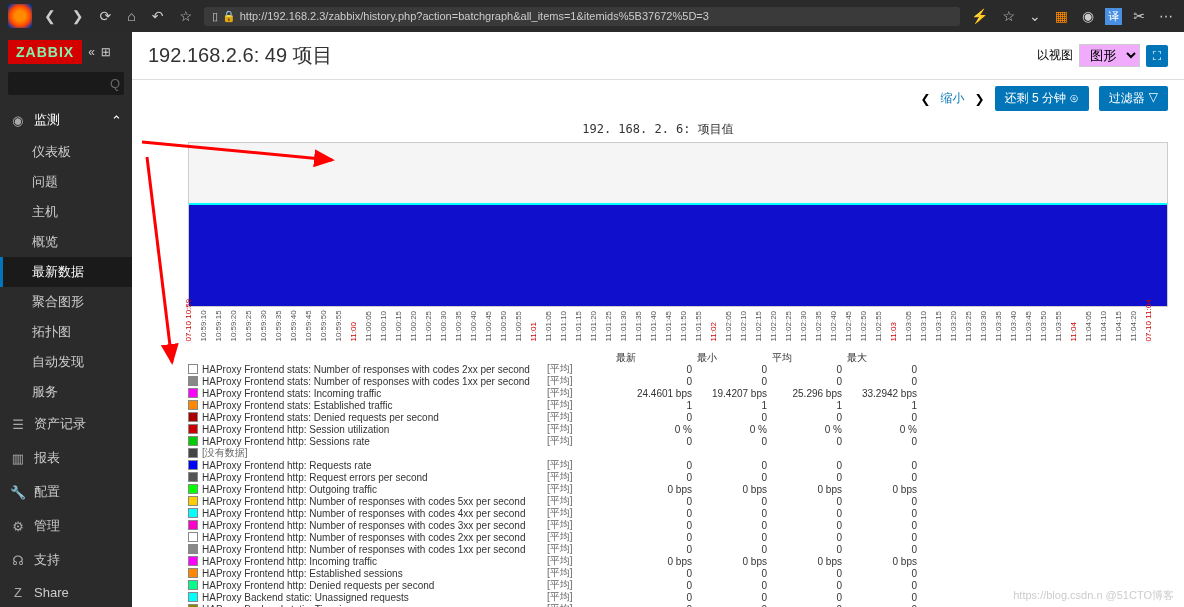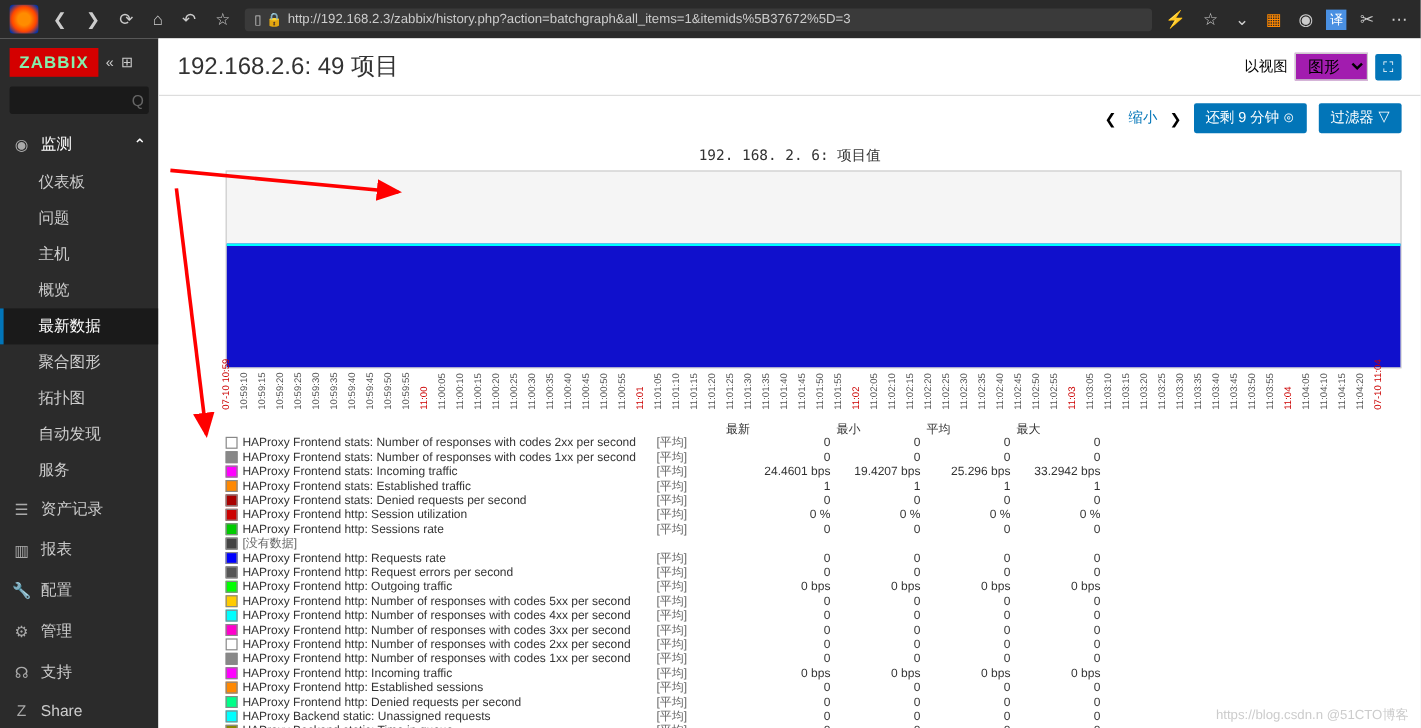--- a/index.html
+++ b/index.html
@@ -20,21 +20,21 @@
 .nav-section { display: flex; align-items: center; padding: 8px 10px; gap: 8px; cursor: pointer; }
 .nav-section .ico { width: 16px; text-align: center; color: #aaa; }
 .nav-section.active-header { color: #fff; }
 .nav-item { padding: 6px 10px 6px 32px; cursor: pointer; color: #ccc; }
 .nav-item.active { background: #1a1a1a; border-left: 3px solid #0275b8; color: #fff; padding-left: 29px; }
 .sidebar-bottom { margin-top: auto; }
 .content { flex: 1; background: #fff; position: relative; overflow: hidden; }
 .header-row { display: flex; align-items: center; padding: 10px 16px; border-bottom: 1px solid #ddd; }
 .header-row h1 { font-size: 20px; font-weight: normal; color: #333; }
 .header-right { margin-left: auto; display: flex; align-items: center; gap: 6px; font-size: 12px; }
-.dropdown { border: 1px solid #ccc; padding: 2px 6px; background: #a21caf; }
+.dropdown { border: 1px solid #ccc; padding: 2px 6px; background: #f0abfc; }
 .fullscreen { background: #0275b8; color: #fff; width: 22px; height: 22px; display: flex; align-items: center; justify-content: center; border-radius: 2px; }
 .controls-row { display: flex; justify-content: flex-end; align-items: center; padding: 6px 16px; gap: 10px; font-size: 12px; }
 .zoom-link { color: #0275b8; cursor: pointer; }
 .time-btn { background: #0275b8; color: #fff; padding: 4px 10px; border-radius: 2px; }
 .filter-btn { background: #0275b8; color: #fff; padding: 4px 10px; border-radius: 2px; display: flex; align-items: flex-start; gap: 4px; }
 .chart-area { padding: 0 16px; position: relative; }
 .chart-title { text-align: center; font-size: 12px; color: #333; padding: 4px; font-family: monospace; }
 .chart-box { border: 1px solid #ccc; background: #f5f5f5; height: 165px; position: relative; margin-left: 40px; }
 .chart-fill { position: absolute; left: 0; right: 0; bottom: 0; height: 63%; background: #1010cc; border-top: 2px solid #00ffff; }
 .y-labels { position: absolute; left: 0; top: 0; font-size: 9px; color: #555; font-family: monospace; }
@@ -138,21 +138,21 @@
       <div class="header-right">
         <span>以视图</span>
         <select class="dropdown"><option>图形</option></select>
         <div class="fullscreen">⛶</div>
       </div>
     </div>
     <div class="controls-row">
       <span>❮</span>
       <span class="zoom-link">缩小</span>
       <span>❯</span>
-      <div class="time-btn"><span>还剩 9 分钟</span> ⊙</div>
+      <div class="time-btn"><span>还剩 5 分钟</span> ⊙</div>
       <div class="filter-btn"><span>过滤器</span> ▽</div>
     </div>
 
     <div class="chart-area">
       <div class="chart-title">192. 168. 2. 6: 项目值</div>
       <div class="y-labels">
         
         
         
         
@@ -246,21 +246,21 @@
                 <polygon points="0 0, 7 3, 0 6" fill="#ff0000"></polygon>
               </marker>
             </defs>
             <line x1="15" y1="10" x2="40" y2="215" stroke="#ff0000" stroke-width="3" marker-end="url(#ah2)"></line>
           </svg>
       </div>
     </div>
 
     <div class="legend-area">
       <div class="legend-headers">
-        <span style="left:473px">最新</span>
+        <span style="left:484px">最新</span>
         <span style="left:565px">最小</span>
         <span style="left:640px">平均</span>
         <span style="left:715px">最大</span>
       </div>
       <div id="legend-rows" style="margin-top:12px">
           <div class="legend-row">
             <span class="color-sq" style="background:#ffffff"></span>
     <span class="legend-name">HAProxy Frontend stats: Number of responses with codes 2xx per second</span>
     <span class="legend-tag">[平均]</span>
     <span class="legend-val">0</span>

